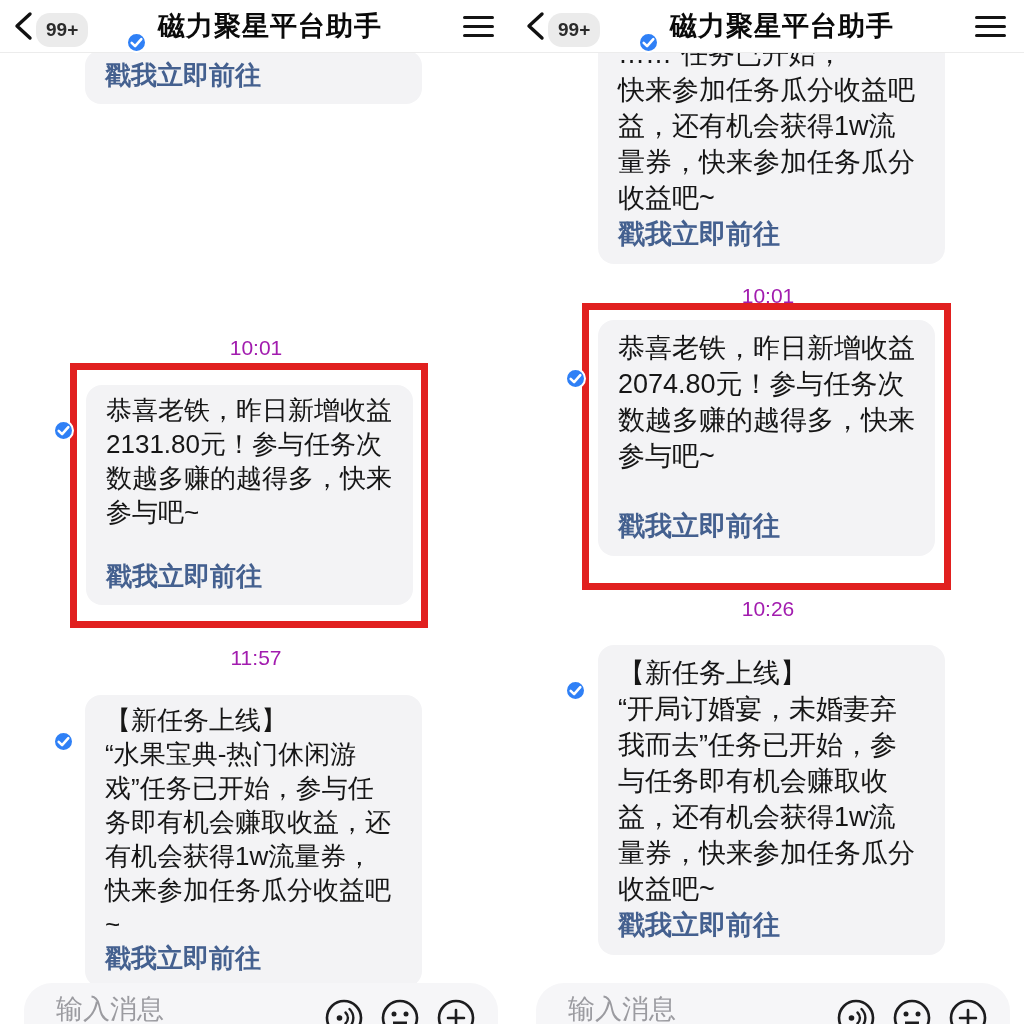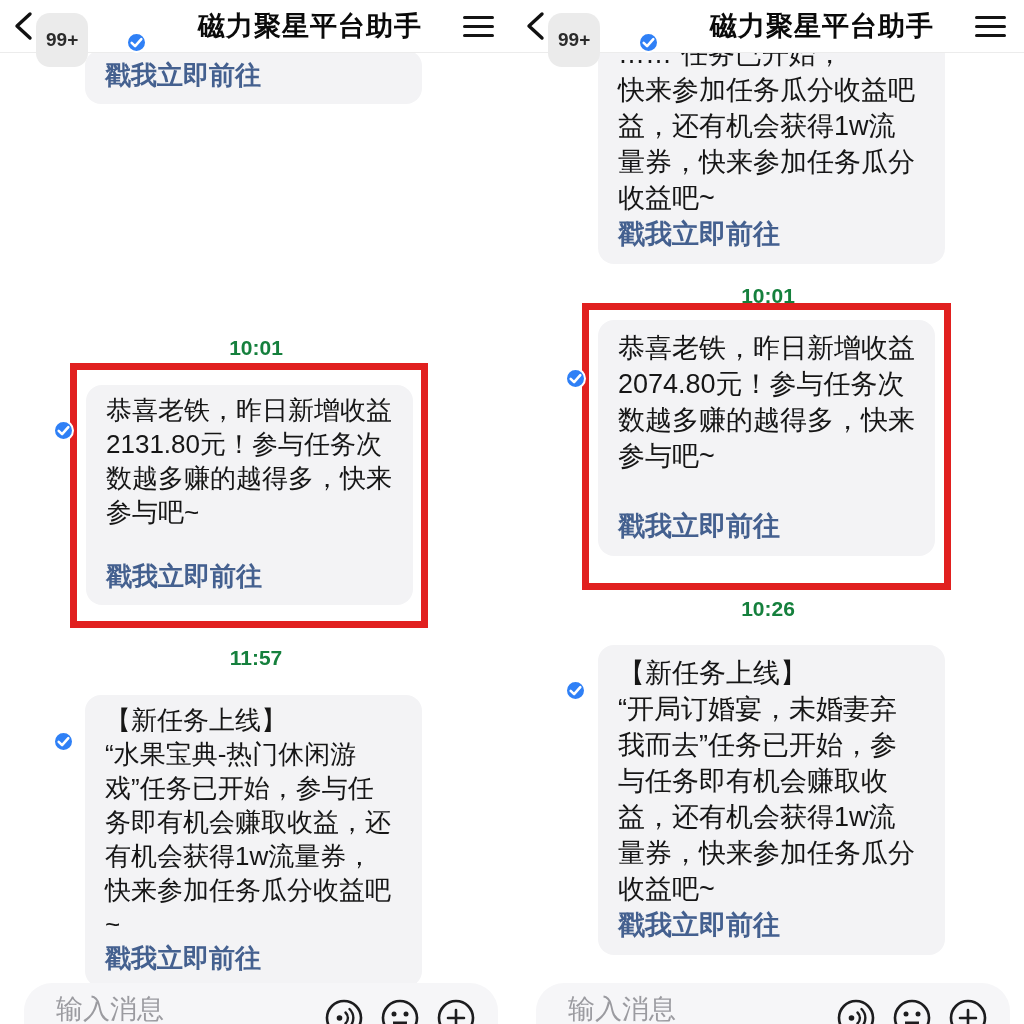--- a/index.html
+++ b/index.html
@@ -5,46 +5,46 @@
   html,body{margin:0;padding:0;background:#fff;}
   .canvas{position:relative;width:1024px;height:1024px;overflow:hidden;background:#fff;
           font-family:"Liberation Sans","DejaVu Sans",sans-serif;}
   .phone{position:absolute;top:0;width:512px;height:1024px;overflow:hidden;background:#fff;}
   .phone.left{left:0;} .phone.right{left:512px;}
 
   
   .hdr{position:absolute;top:0;left:0;right:0;height:52px;background:#fff;z-index:10;
        border-bottom:1px solid #ececec;}
   .back{position:absolute;left:10px;top:11px;width:26px;height:30px;cursor:pointer;}
-  .unread{position:absolute;left:36px;top:13px;height:26px;padding:14px 10px;background:#ebebeb;
+  .unread{position:absolute;left:36px;top:13px;height:26px;padding:4px 10px;background:#ebebeb;
           border-radius:14px;font-size:19px;line-height:26px;color:#2b2b2b;font-weight:bold;}
   .hdr-avatar{position:absolute;left:94px;top:1px;width:50px;height:50px;z-index:11;}
   .hdr-title{position:absolute;left:158px;top:0;height:52px;line-height:52px;font-size:27px;
-             font-weight:bold;color:#0a0a0a;letter-spacing:1px;margin-left:40px;}
+             font-weight:bold;color:#0a0a0a;letter-spacing:1px;}
   .menu{position:absolute;right:18px;top:16px;width:31px;height:21px;cursor:pointer;}
   .menu i{display:block;height:3.4px;background:#141414;border-radius:2px;margin-bottom:5.4px;}
 
   
   .avatar{position:absolute;width:54px;height:54px;z-index:4;}
   .av-circle{position:relative;width:100%;height:100%;border-radius:50%;background:#2a7cf7;overflow:hidden;}
   .av-circle svg{display:block;width:100%;height:100%;}
   .av-check{position:absolute;right:-3px;bottom:-2px;width:17px;height:17px;border-radius:50%;
             background:#2f80f6;border:2.5px solid #fff;}
   .av-check svg{display:block;width:100%;height:100%;}
 
   
   .bubble{position:absolute;box-sizing:border-box;background:#f3f3f5;border-radius:16px;
           padding:8px 20px 12px;font-size:26px;line-height:34px;color:#161616;
           white-space:pre-line;z-index:1;}
   .bubble .lnk{display:block;color:#44608f;cursor:pointer;font-weight:bold;}
   .gap .lnk{margin-top:30px;}
   .phone.right .bubble{font-size:27px;line-height:36px;padding:10px 20px 12px;}
   .phone.right .gap .lnk{margin-top:34px;}
 
-  .time{position:absolute;left:0;width:100%;text-align:center;font-size:21px;color:#15803d;z-index:1;font-weight:bold;}
+  .time{position:absolute;left:0;width:100%;text-align:center;font-size:21px;color:#a21caf;z-index:1;}
 
   .redbox{position:absolute;box-sizing:border-box;border:7px solid #e1201f;z-index:3;pointer-events:none;}
 
   
   .composer{position:absolute;left:24px;top:983px;width:474px;height:70px;background:#f6f6f8;
             border-radius:28px;z-index:12;}
   .msg-input{position:absolute;left:30px;top:10px;width:250px;background:transparent;border:none;
              outline:none;font-size:27px;color:#333;font-family:inherit;}
   .msg-input::placeholder{color:#9b9ba0;}
   .cicon{position:absolute;top:15px;width:40px;height:40px;cursor:pointer;}

